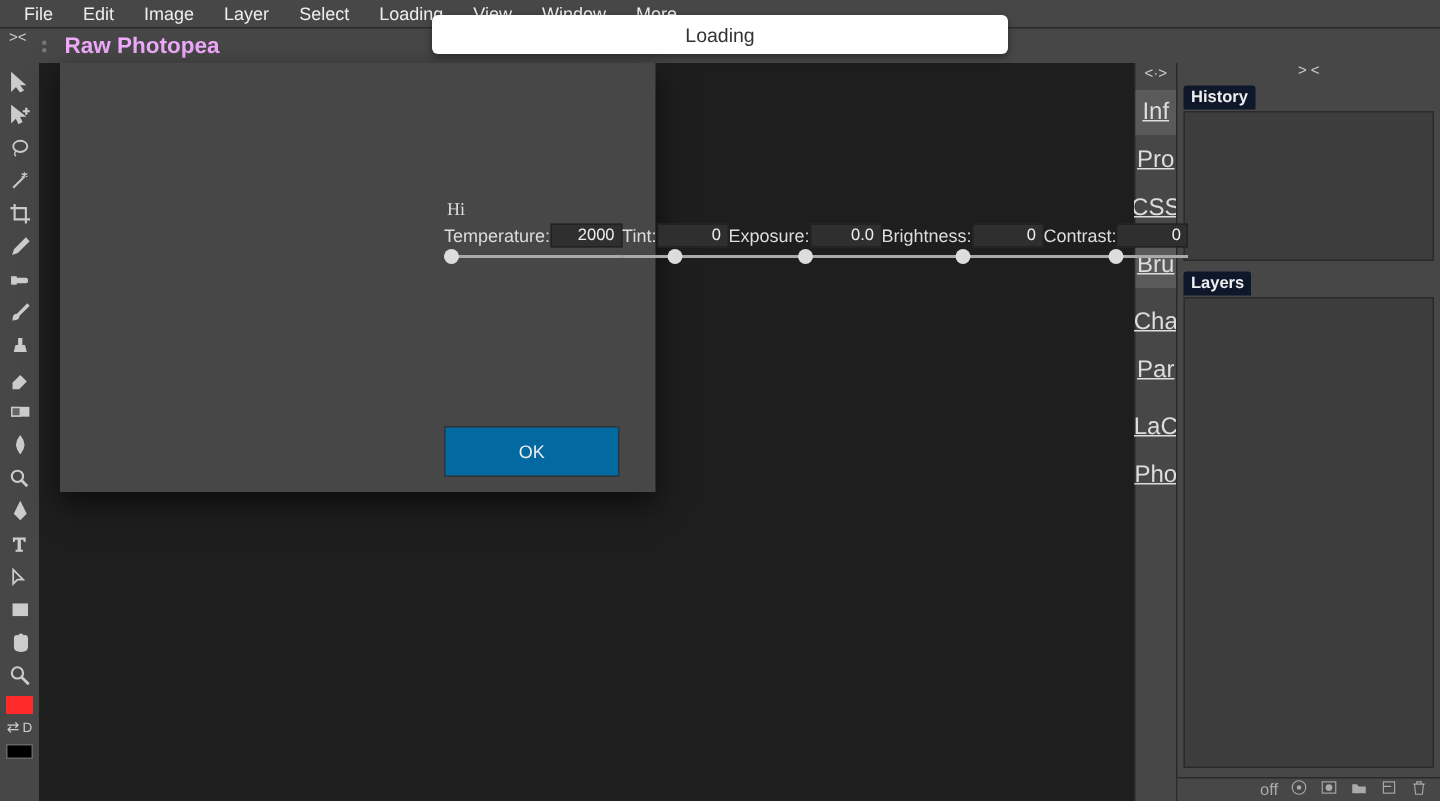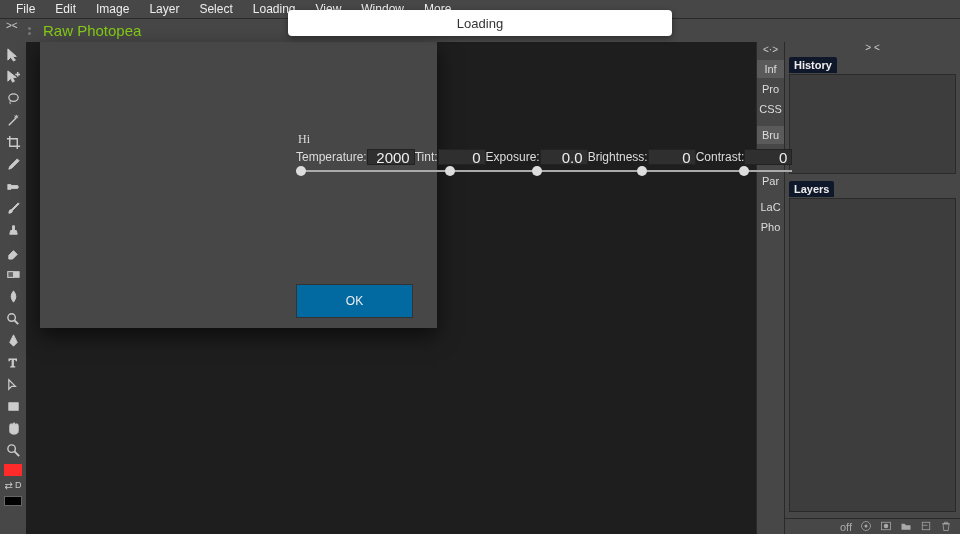--- a/index.html
+++ b/index.html
@@ -6,41 +6,41 @@
   html, body { width: 960px; height: 534px; overflow: hidden; font-family: Arial, Helvetica, sans-serif; background: #0f0f0f; color: #ddd; font-size: 12px; }
   
   
   .menubar { height: 18px; background: #474747; display: flex; align-items: center; padding-left: 6px; gap: 0; }
   .menubar .mitem { padding: 2px 10px; color: #eee; font-size: 12px; cursor: pointer; }
   
   
   .topbar { height: 24px; background: #474747; border-top: 1px solid #2a2a2a; display: flex; align-items: center; padding-left: 28px; gap: 8px; color: #ccc; font-size: 11px; }
   .topbar .dots { display: flex; flex-direction: column; gap: 2px; margin-right: 4px;}
   .topbar .dot { width: 3px; height: 3px; background: #777; border-radius: 50%; }
-  .topbar .title { color: #84cc16; font-weight: normal; font-size: 15px; }
+  .topbar .title { color: #f0abfc; font-weight: bold; font-size: 15px; }
   .topbar .mini { color: #ccc; font-size: 10px; position: absolute; left: 6px; top: 20px;}
   
   .main { display: flex; height: calc(534px - 18px - 24px); }
   
   
   .toolbar { width: 26px; background: #474747; display: flex; flex-direction: column; align-items: center; padding-top: 2px; gap: 2px; }
   .tool { width: 22px; height: 20px; display: flex; align-items: center; justify-content: center; cursor: pointer; color: #ccc; }
   .tool svg { width: 15px; height: 15px; fill: #ccc; stroke: #ccc; }
   .swatch { width: 18px; height: 12px; margin-top: 2px; }
   .swatch.fg { background: #ff2a2a; }
   .swatch-row { display: flex; align-items: center; gap: 2px; height: 14px; width: 24px; font-size: 9px; color: #ccc; justify-content: center;}
   .swatch.bg { background: #000; width: 8px; height: 8px; border: 1px solid #666; }
   .toolbar .lt { color:#ccc; font-size:10px;}
   
   
   .canvas-area { flex: 1; background: #1e1e1e; position: relative; }
   
   
   .tabstrip { width: 28px; background: #474747; border-left: 1px solid #2a2a2a; display: flex; flex-direction: column; align-items: center; padding-top: 2px; gap: 2px; }
-  .tabstrip .tsi { font-size: 11px; color: #ddd; height: 18px; display: flex; align-items: center; justify-content: center; width: 100%; cursor: pointer;}
+  .tabstrip .tsi { font-size: 16px; color: #ddd; height: 30px; display: flex; align-items: center; justify-content: center; width: 100%; cursor: pointer; text-decoration: underline;}
   .tabstrip .tsi.active { background: #5a5a5a; }
   .tabstrip .tsarrow { font-size: 10px; color: #ccc; height: 14px;}
   .tabstrip .tsgap { height: 4px; }
   
   
   .panelcol { width: 176px; background: #474747; border-left: 1px solid #2a2a2a; display: flex; flex-direction: column; }
   .panelcol .arrowbar { height: 14px; text-align: center; font-size: 10px; color: #ccc; }
   .panel-tab { height: 18px; display: flex; align-items: center; }
   .panel-tab .tab { background: #0f172a; padding: 2px 5px; font-size: 11px; color: #eee; border-top-left-radius: 2px; border-top-right-radius: 2px; margin-left: 4px; font-weight: bold;}
   .panel-body { background: #3d3d3d; flex: 0 0 100px; border: 1px solid #2a2a2a; margin: 0 4px 6px 4px; }
@@ -55,21 +55,21 @@
   .footer .fi { color: #aaa; font-size: 11px; cursor: pointer;}
   .footer svg { width: 12px; height: 12px; fill: #aaa; }
   
   
   .dialog { position: absolute; left: 40px; top: 42px; width: 397px; height: 286px; background: #474747; box-shadow: 0 8px 20px rgba(0,0,0,.6); z-index: 5; }
   .dialog .hdr { position: absolute; top: 90px; left: 258px; font-size: 12px; color: #ddd; font-family: Liberation Serif, serif; }
   .dparams { position: absolute; top: 106px; left: 256px; right: 24px; display: flex; flex-direction: row; gap: 0; }
   .drow { height: 32px; }
   .drow .line1 { display: flex; align-items: center; height: 18px; }
   .drow .lbl { font-size: 12px; color: #ddd; }
-  .drow .valbox { margin-left: auto; width: 48px; height: 16px; background: #2f2f2f; border: 1px solid #222; color: #eee; font-size: 15px; text-align: right; padding-right: 4px; display: flex; align-items: center; justify-content: flex-end;}
+  .drow .valbox { margin-left: auto; width: 48px; height: 16px; background: #2f2f2f; border: 1px solid #222; color: #eee; font-size: 11px; text-align: right; padding-right: 4px; display: flex; align-items: center; justify-content: flex-end;}
   .drow .track { position: relative; height: 10px; display: flex; align-items: center; }
   .drow .track .bar { height: 2px; background: #aaa; width: 100%; }
   .drow .track .thumb { position: absolute; top: 0; width: 10px; height: 10px; background: #ddd; border-radius: 50%; transform: translateX(-50%); }
   .dialog .okbtn { position: absolute; bottom: 10px; left: 256px; right: 24px; height: 34px; background: #0369a1; border: 1px solid #333; display: flex; align-items: center; justify-content: center; font-size: 12px; color: #eee; cursor: pointer; }
   
   
   .loading { position: absolute; left: 288px; top: 10px; width: 384px; height: 26px; background: #fff; border-radius: 4px; display: flex; align-items: center; justify-content: center; color: #333; font-size: 13px; z-index: 10; box-shadow: 0 2px 6px rgba(0,0,0,.4); }
 </style>
 </head>
 <body>

